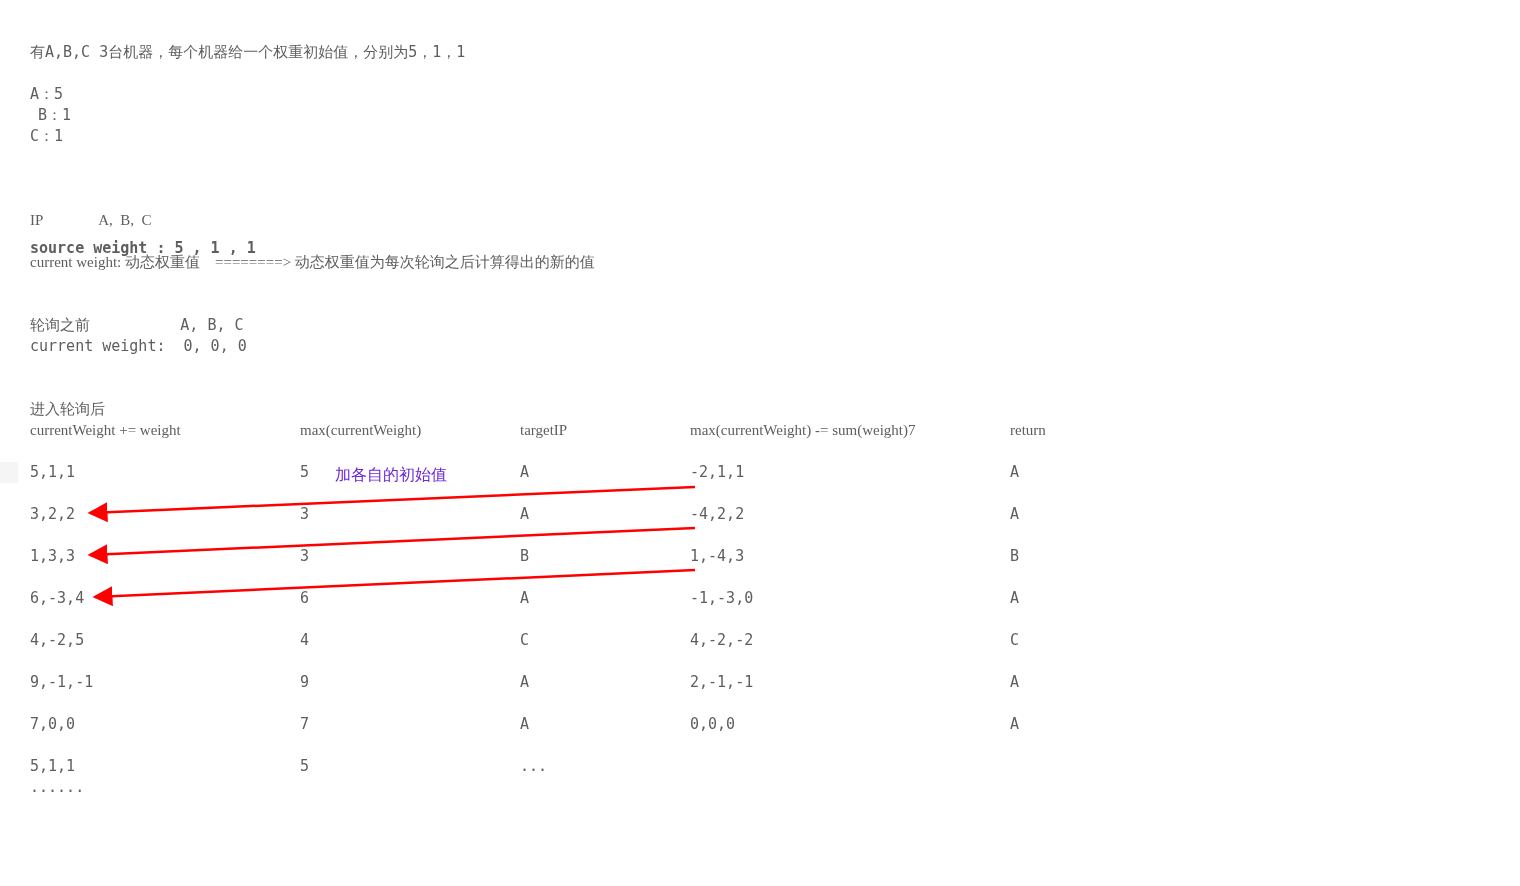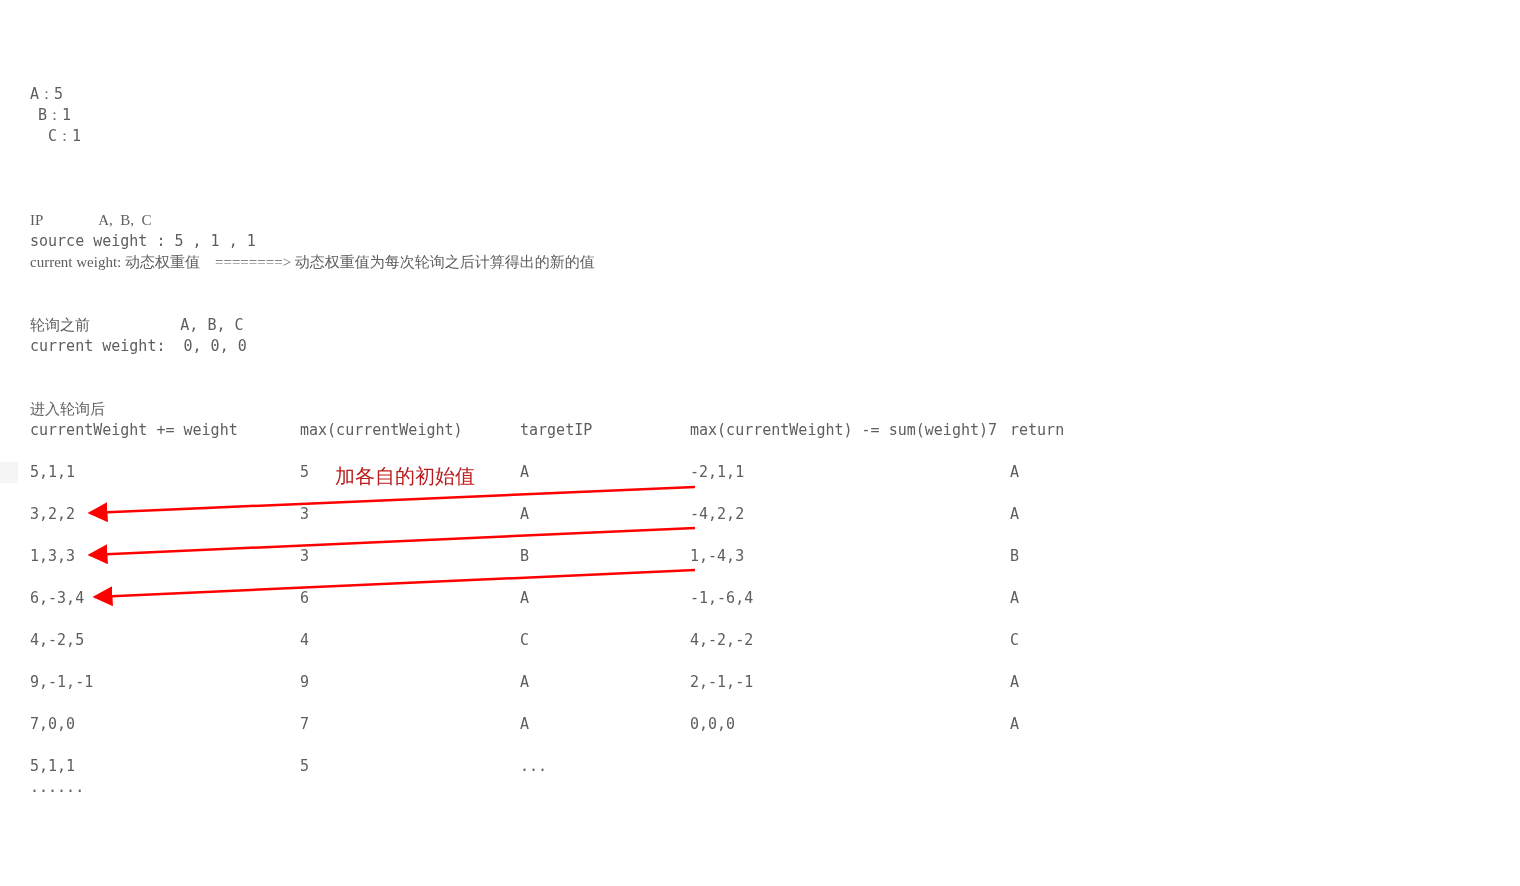--- a/index.html
+++ b/index.html
@@ -38,23 +38,23 @@
     }
     .highlight-row {
       position: absolute;
       left: 0;
       background: #f5f5f5;
       height: 21px;
       width: 18px;
     }
     .annotation-text {
       position: absolute;
-      color: #b91c1c;
-      font-family: Liberation Mono, monospace;
-      font-size: 20px;
+      color: #6d28d9;
+      font-family: Liberation Serif, serif;
+      font-size: 16px;
       font-weight: normal;
     }
     svg.arrows {
       position: absolute;
       left: 0;
       top: 0;
       width: 1520px;
       height: 886px;
       pointer-events: none;
     }
@@ -75,54 +75,55 @@
 </head>
 <body>
 
 <div class="gutter">
   <div class="highlight-row" style="top:462px;"></div>
 </div>
 
 <div class="content">
   <div class="line" style="position:absolute;top:0px;"></div>
   <div class="line" style="position:absolute;top:21px;"></div>
+  <div class="line" style="position:absolute;top:42px;">有A,B,C 3台机器，每个机器给一个权重初始值，分别为5，1，1</div>
   <div class="line" style="position:absolute;top:63px;"></div>
   <div class="line" style="position:absolute;top:84px;">A：5</div>
   <div class="line" style="position:absolute;top:105px;margin-left:8px;">B：1</div>
-  <div class="line" style="position:absolute;top:126px;margin-left:18px;">C：1</div>
+  <div class="line" style="position:absolute;top:126px;">C：1</div>
   <div class="line" style="position:absolute;top:147px;"></div>
   <div class="line" style="position:absolute;top:189px;"></div>
   <div class="line" style="position:absolute;top:210px;font-family:Liberation Serif, serif;">IP               A,  B,  C</div>
-  <div class="line" style="position:absolute;top:231px;">source weight : 5 , 1 , 1</div>
+  <div class="line" style="position:absolute;top:238px;font-weight:bold;">source weight : 5 , 1 , 1</div>
   <div class="line" style="position:absolute;top:252px;font-family:Liberation Serif, serif;">current weight: 动态权重值    ========&gt; 动态权重值为每次轮询之后计算得出的新的值</div>
   <div class="line" style="position:absolute;top:273px;"></div>
   <div class="line" style="position:absolute;top:294px;"></div>
   <div class="line" style="position:absolute;top:315px;">轮询之前          A, B, C</div>
   <div class="line" style="position:absolute;top:336px;">current weight:  0, 0, 0</div>
   <div class="line" style="position:absolute;top:357px;"></div>
   <div class="line" style="position:absolute;top:378px;"></div>
   <div class="line" style="position:absolute;top:399px;">进入轮询后</div>
 
   
-  <div class="table-row" style="top:420px;left:0;">
+  <div class="table-row" style="top:420px;left:0;font-family:Liberation Serif, serif;">
     <span class="col c1">currentWeight += weight</span><span class="col c2">max(currentWeight)</span><span class="col c3">targetIP</span><span class="col c4">max(currentWeight) -= sum(weight)7</span><span class="col c5">return</span>
   </div>
 
   
   <div class="table-row" style="top:462px;left:0;">
     <span class="col c1">5,1,1</span><span class="col c2">5</span><span class="col c3">A</span><span class="col c4">-2,1,1</span><span class="col c5">A</span>
   </div>
   <div class="table-row" style="top:504px;left:0;">
     <span class="col c1">3,2,2</span><span class="col c2">3</span><span class="col c3">A</span><span class="col c4">-4,2,2</span><span class="col c5">A</span>
   </div>
   <div class="table-row" style="top:546px;left:0;">
     <span class="col c1">1,3,3</span><span class="col c2">3</span><span class="col c3">B</span><span class="col c4">1,-4,3</span><span class="col c5">B</span>
   </div>
   <div class="table-row" style="top:588px;left:0;">
-    <span class="col c1">6,-3,4</span><span class="col c2">6</span><span class="col c3">A</span><span class="col c4">-1,-6,4</span><span class="col c5">A</span>
+    <span class="col c1">6,-3,4</span><span class="col c2">6</span><span class="col c3">A</span><span class="col c4">-1,-3,0</span><span class="col c5">A</span>
   </div>
   <div class="table-row" style="top:630px;left:0;">
     <span class="col c1">4,-2,5</span><span class="col c2">4</span><span class="col c3">C</span><span class="col c4">4,-2,-2</span><span class="col c5">C</span>
   </div>
   <div class="table-row" style="top:672px;left:0;">
     <span class="col c1">9,-1,-1</span><span class="col c2">9</span><span class="col c3">A</span><span class="col c4">2,-1,-1</span><span class="col c5">A</span>
   </div>
   <div class="table-row" style="top:714px;left:0;">
     <span class="col c1">7,0,0</span><span class="col c2">7</span><span class="col c3">A</span><span class="col c4">0,0,0</span><span class="col c5">A</span>
   </div>

